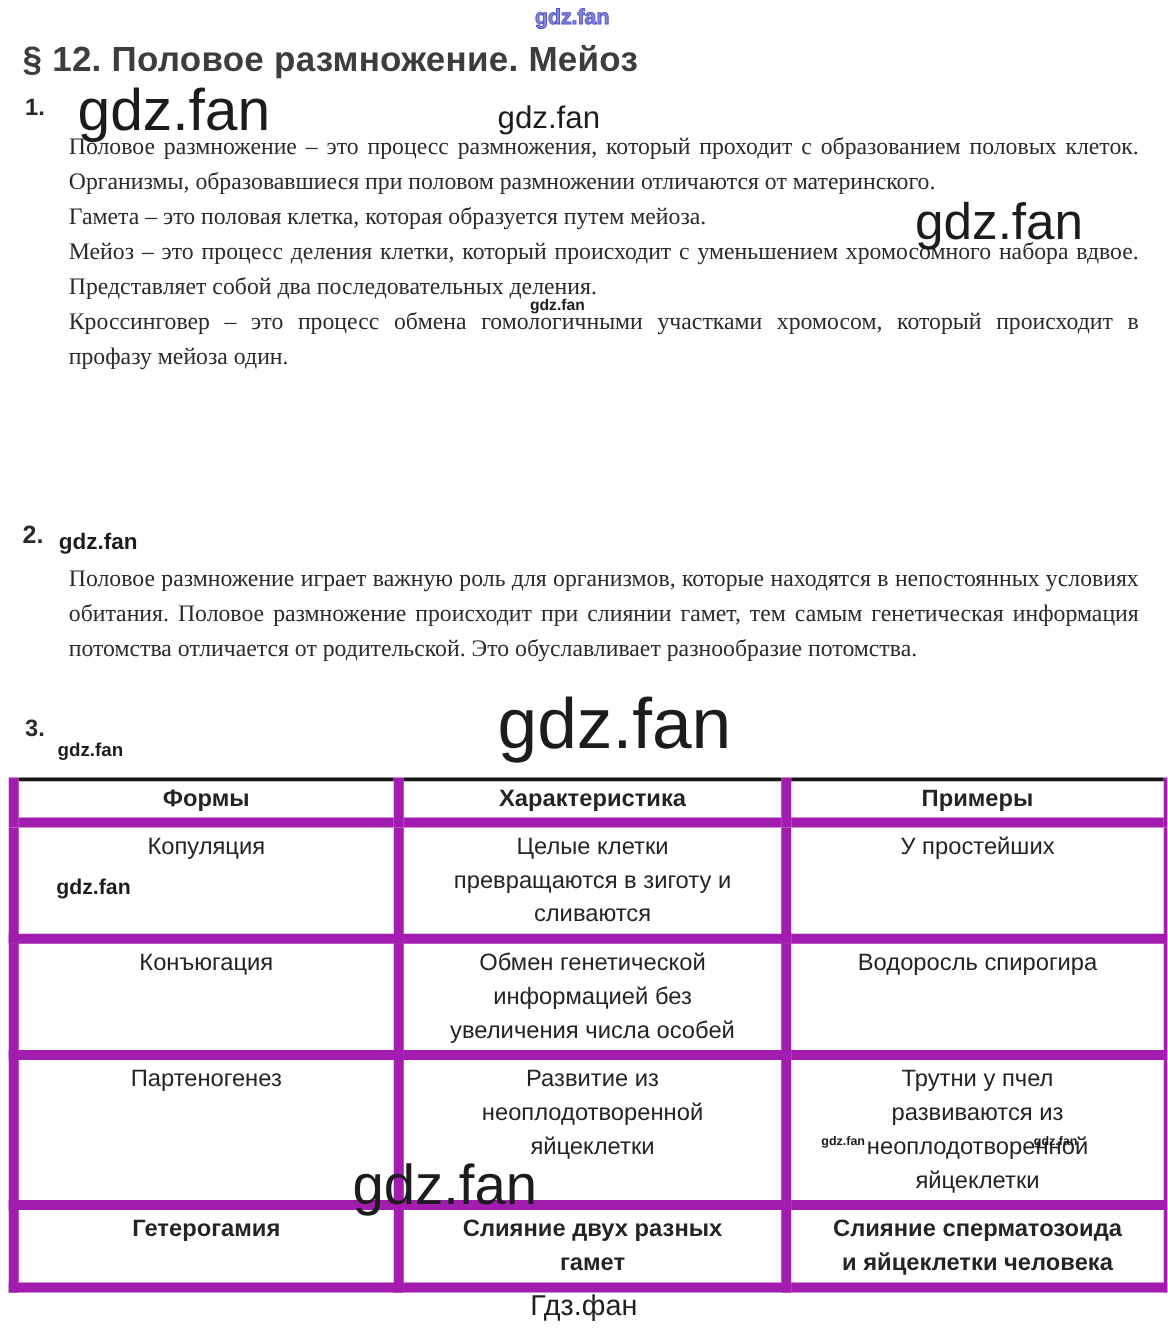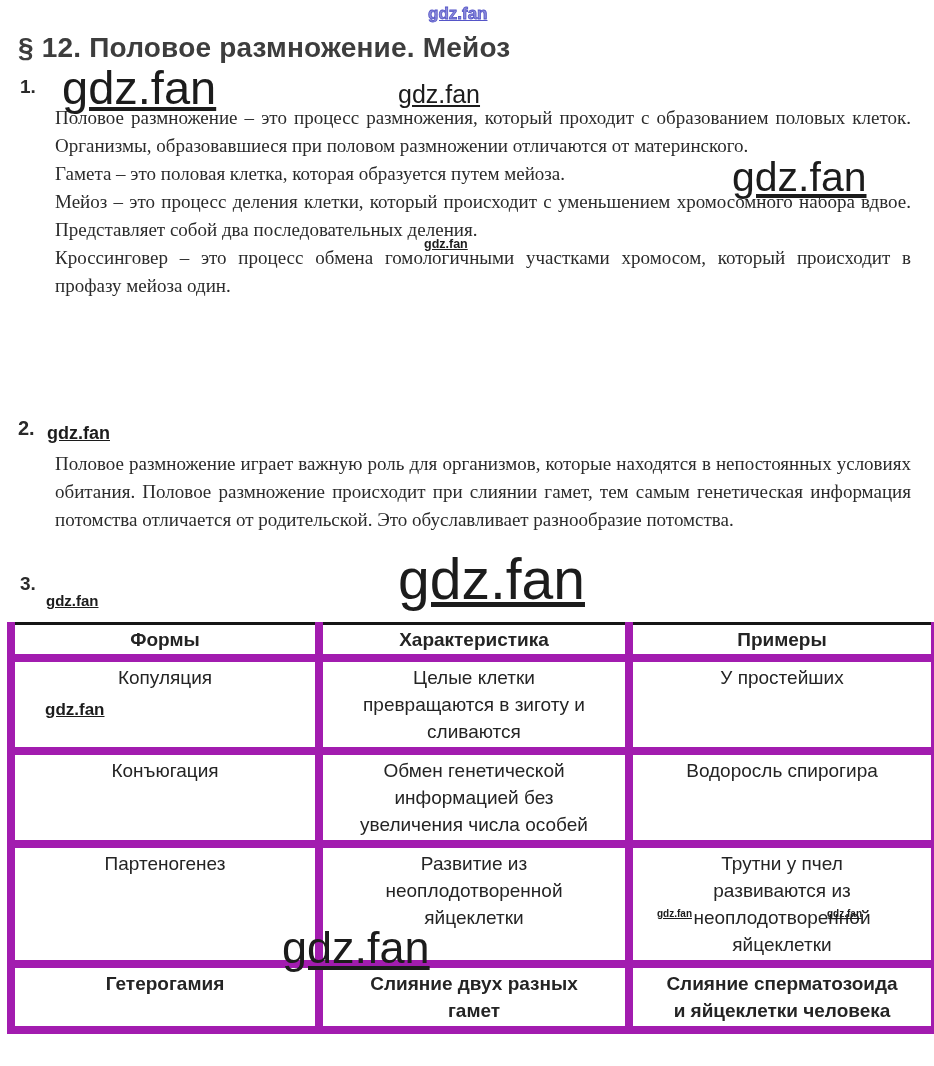--- a/index.html
+++ b/index.html
@@ -48,21 +48,20 @@
   #sec1-text { top: 104px; }
   #sec2-text { top: 450px; }
   .bodytext p { margin: 0; font-family: Liberation Serif, serif; }
 
   
   .wm {
     color: #1c1c1c;
     white-space: nowrap;
     z-index: 5;
     line-height: 1;
-    text-decoration: underline;
   }
   #wm-top {
     left: 428px; top: 5px;
     font-size: 17px;
     font-weight: 600;
     color: #8a8ad8;
     -webkit-text-stroke: 0.8px #5555c8;
   }
   #wm-l1   { left: 62px;  top: 64px;  font-size: 47px; }
   #wm-m1   { left: 398px; top: 82px;  font-size: 25px; }
@@ -185,14 +184,15 @@
         <td>Трутни у пчел развиваются из неоплодотворенной яйцеклетки</td>
       </tr>
       <tr class="r3">
         <td>Гетерогамия</td>
         <td>Слияние двух разных гамет</td>
         <td>Слияние сперматозоида и яйцеклетки человека</td>
       </tr>
     </tbody>
   </table>
 
+  <div class="abs" id="page-footer">Гдз.фан</div>
 
 </div>
 
 </body></html>

